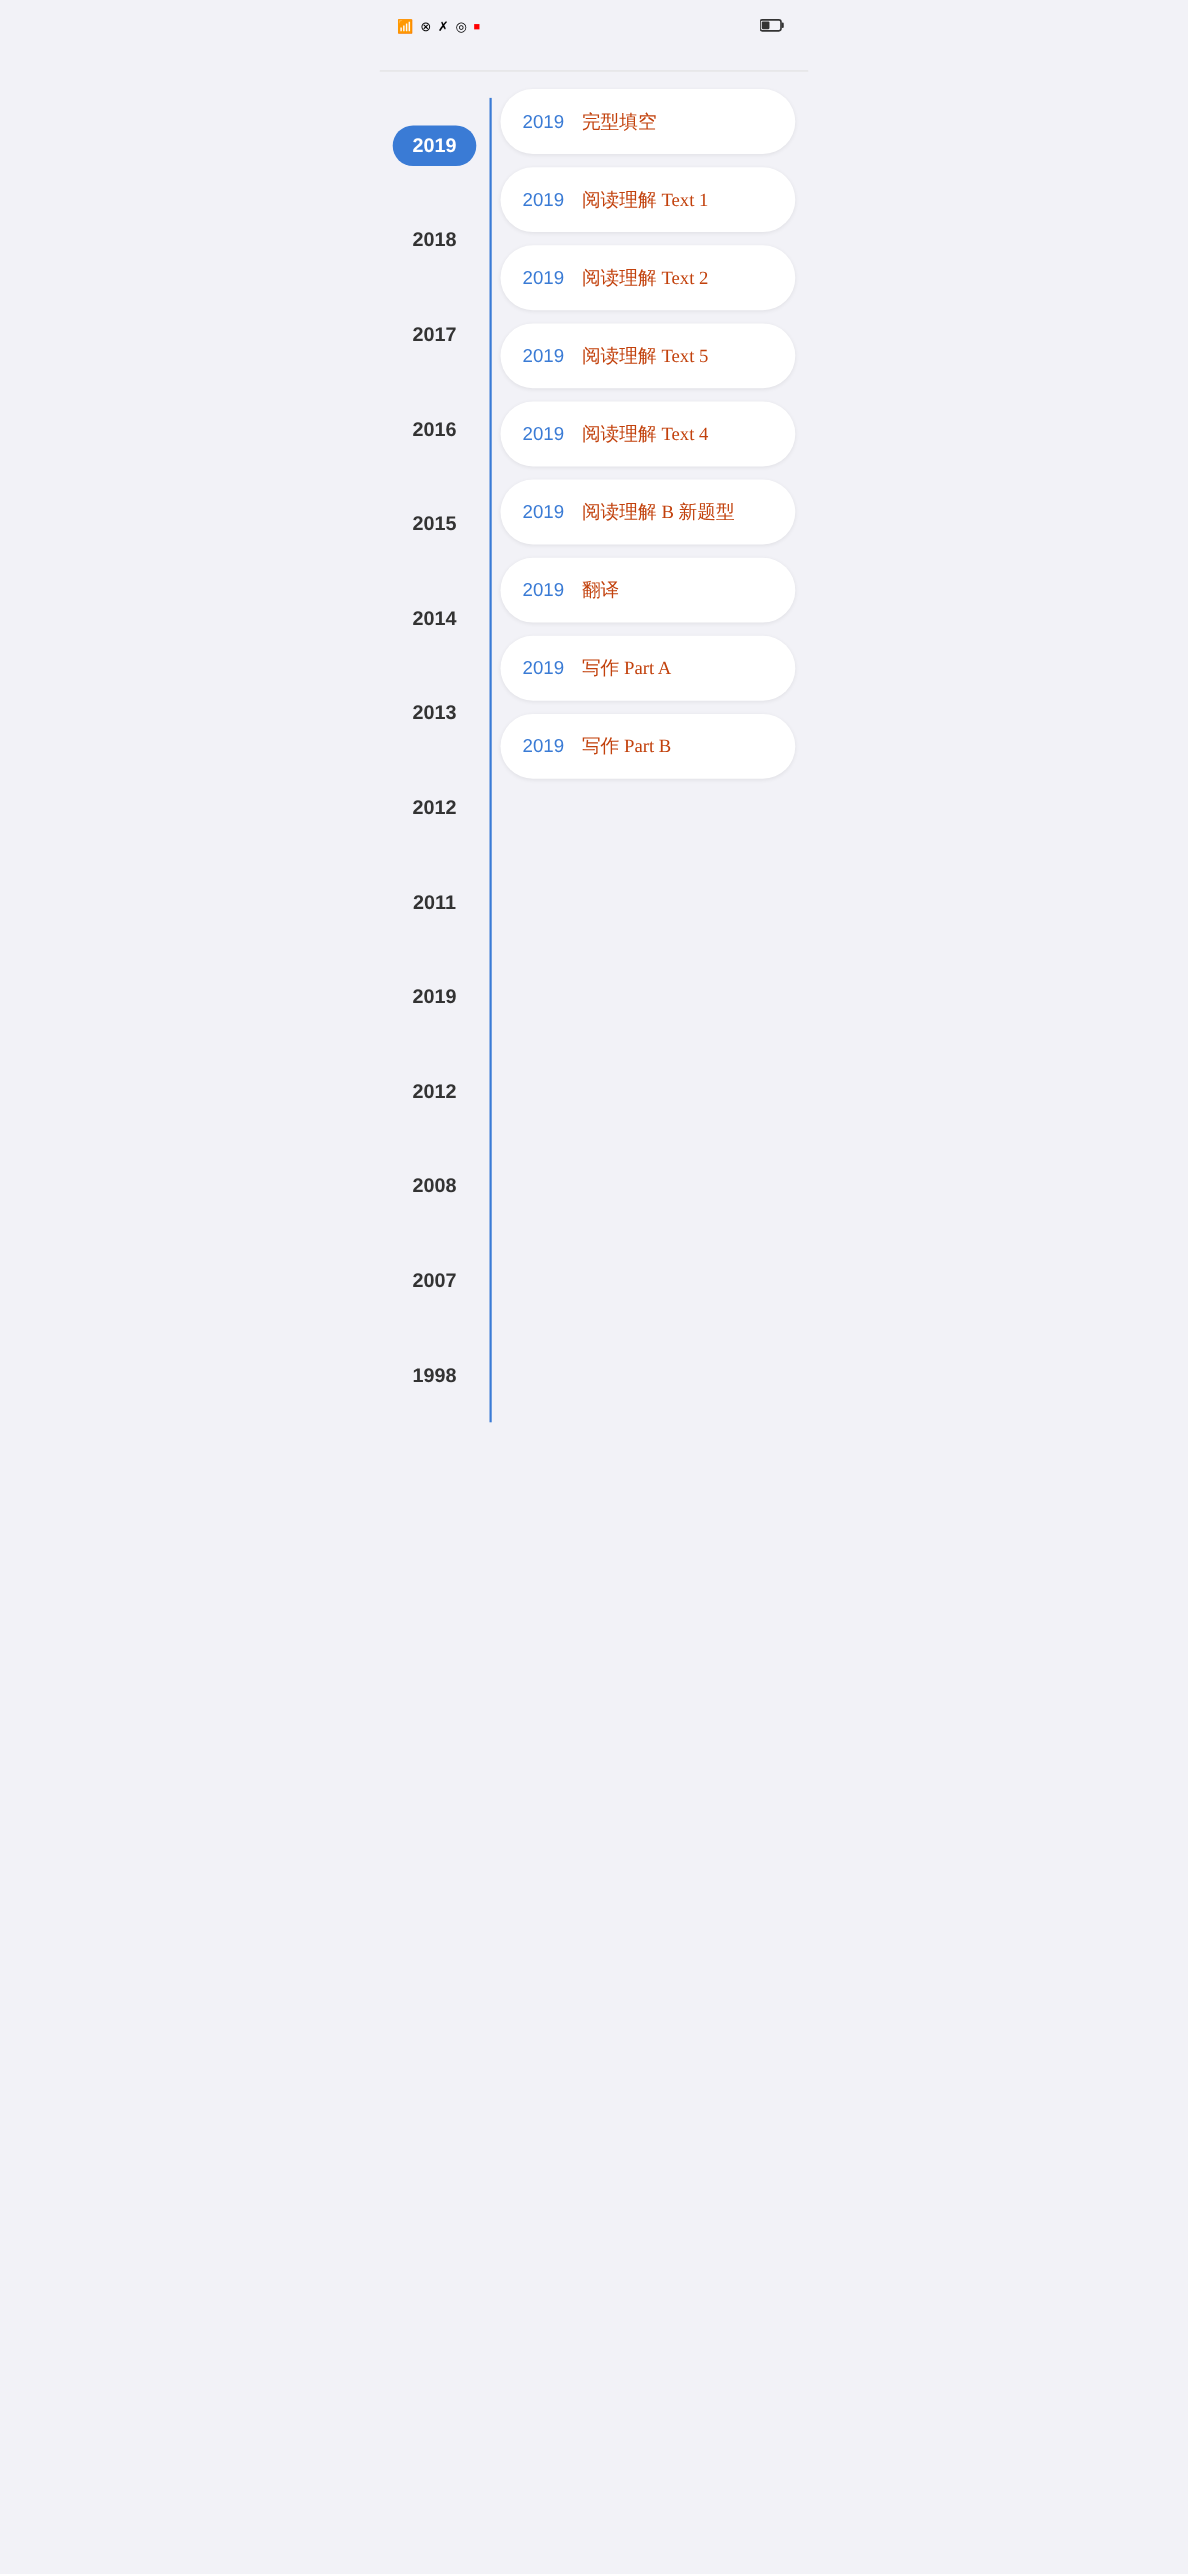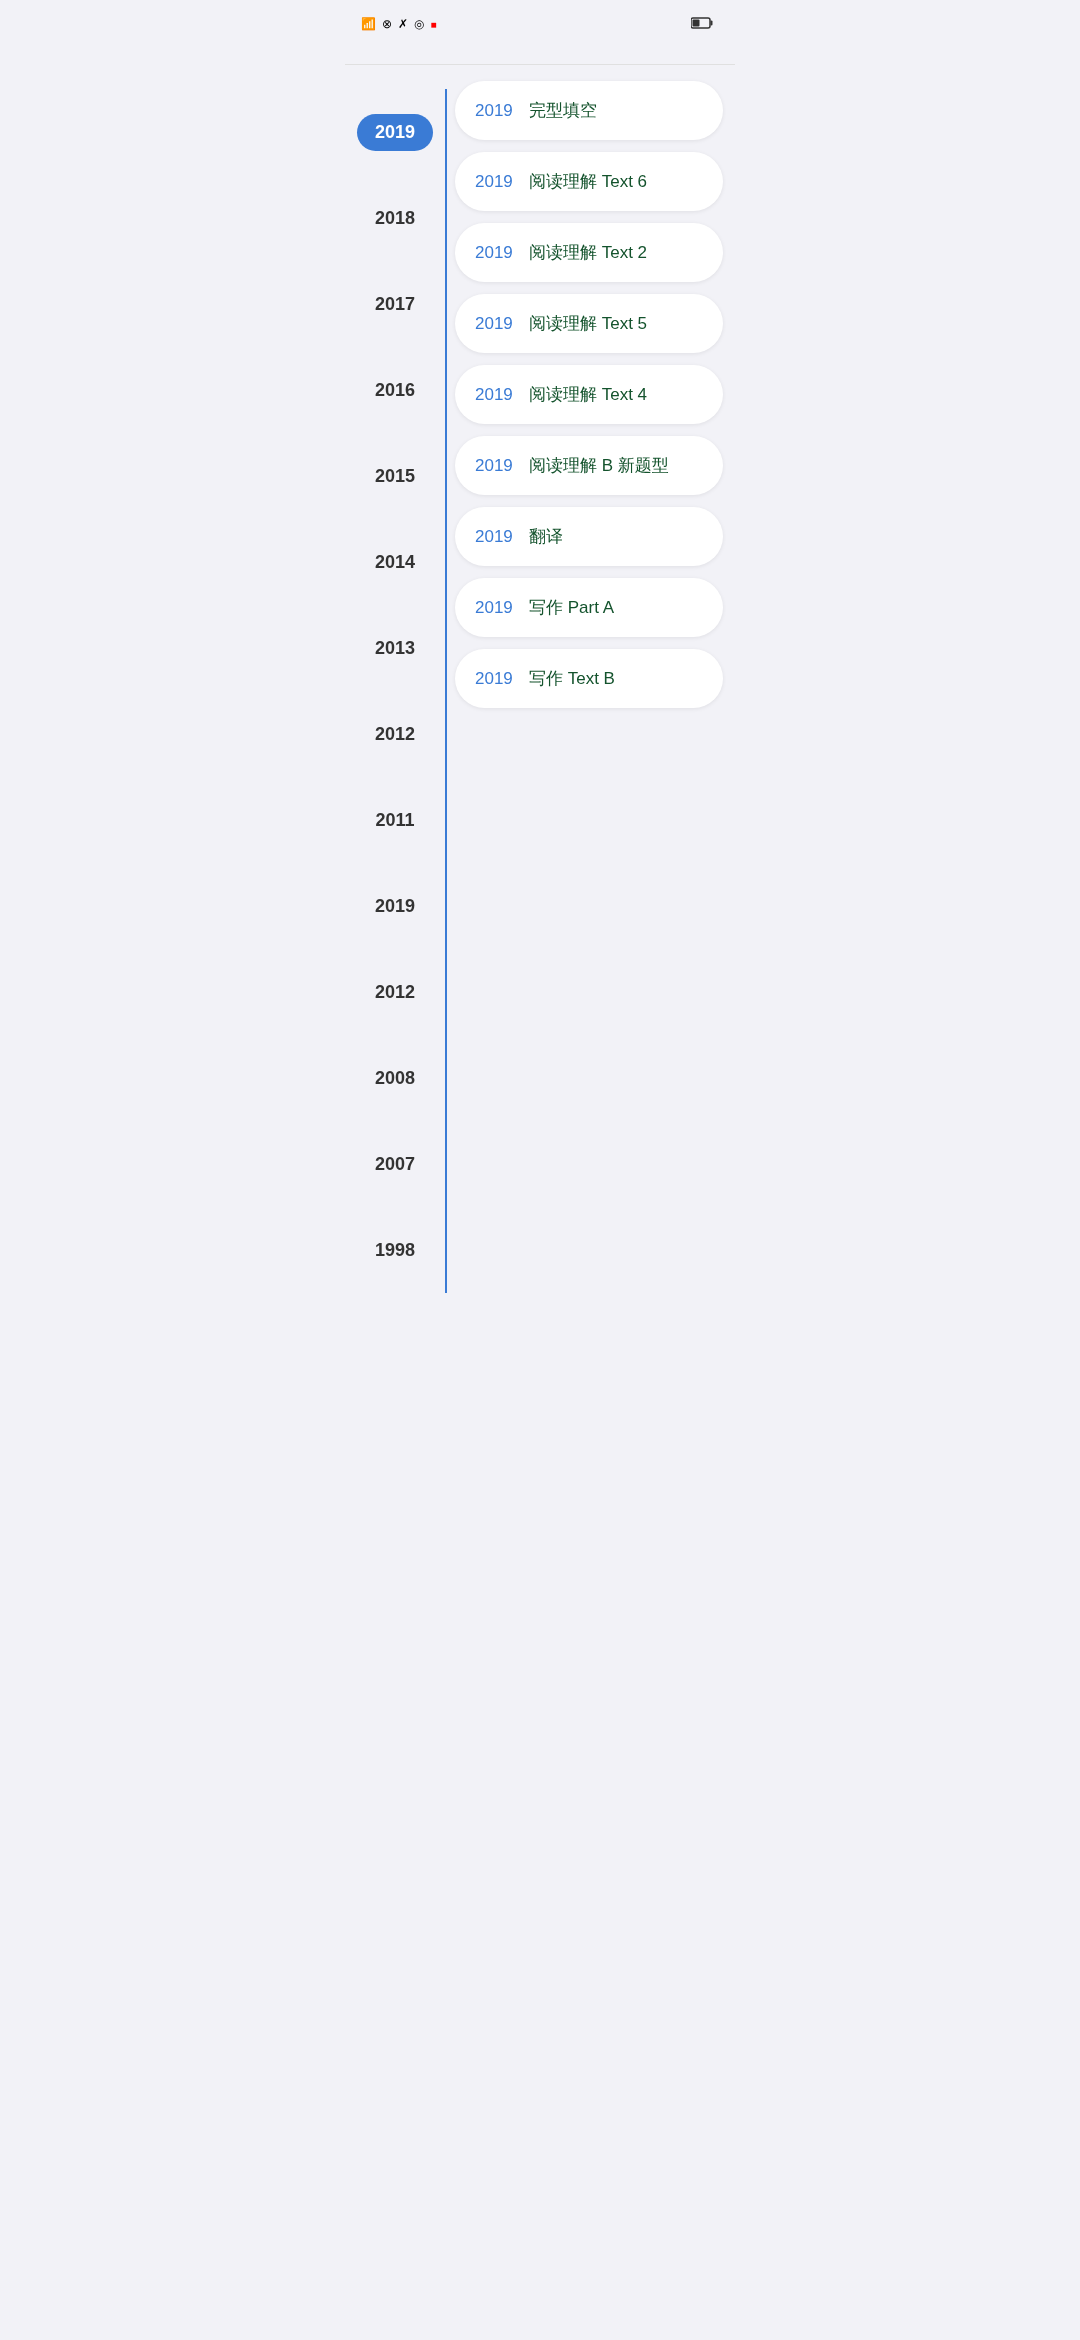--- a/index.html
+++ b/index.html
@@ -134,23 +134,24 @@
     }
 
     .topic-year {
       color: #3a7bd5;
       font-size: 17px;
       font-weight: 500;
       min-width: 44px;
     }
 
     .topic-name {
-      color: #14532d;
+      color: #c2410c;
       font-size: 17px;
       font-weight: 400;
+      font-family: Liberation Serif, serif;
     }
   </style>
 </head>
 <body>
 
 <div class="status-bar">
   <div class="status-left">
     <span>📶</span>
     <span>⊗</span>
     <span>✗</span>
@@ -198,21 +199,21 @@
 
   <div class="divider-line"></div>
 
   <div class="topic-list" id="topic-list">
   <div class="topic-item">
         <span class="topic-year">2019</span>
         <span class="topic-name">完型填空</span>
       </div>
       <div class="topic-item">
         <span class="topic-year">2019</span>
-        <span class="topic-name">阅读理解 Text 6</span>
+        <span class="topic-name">阅读理解 Text 1</span>
       </div>
       <div class="topic-item">
         <span class="topic-year">2019</span>
         <span class="topic-name">阅读理解 Text 2</span>
       </div>
       <div class="topic-item">
         <span class="topic-year">2019</span>
         <span class="topic-name">阅读理解 Text 5</span>
       </div>
       <div class="topic-item">
@@ -226,16 +227,16 @@
       <div class="topic-item">
         <span class="topic-year">2019</span>
         <span class="topic-name">翻译</span>
       </div>
       <div class="topic-item">
         <span class="topic-year">2019</span>
         <span class="topic-name">写作 Part A</span>
       </div>
       <div class="topic-item">
         <span class="topic-year">2019</span>
-        <span class="topic-name">写作 Text B</span>
+        <span class="topic-name">写作 Part B</span>
       </div>
     </div>
 </div>
 
 </body></html>

